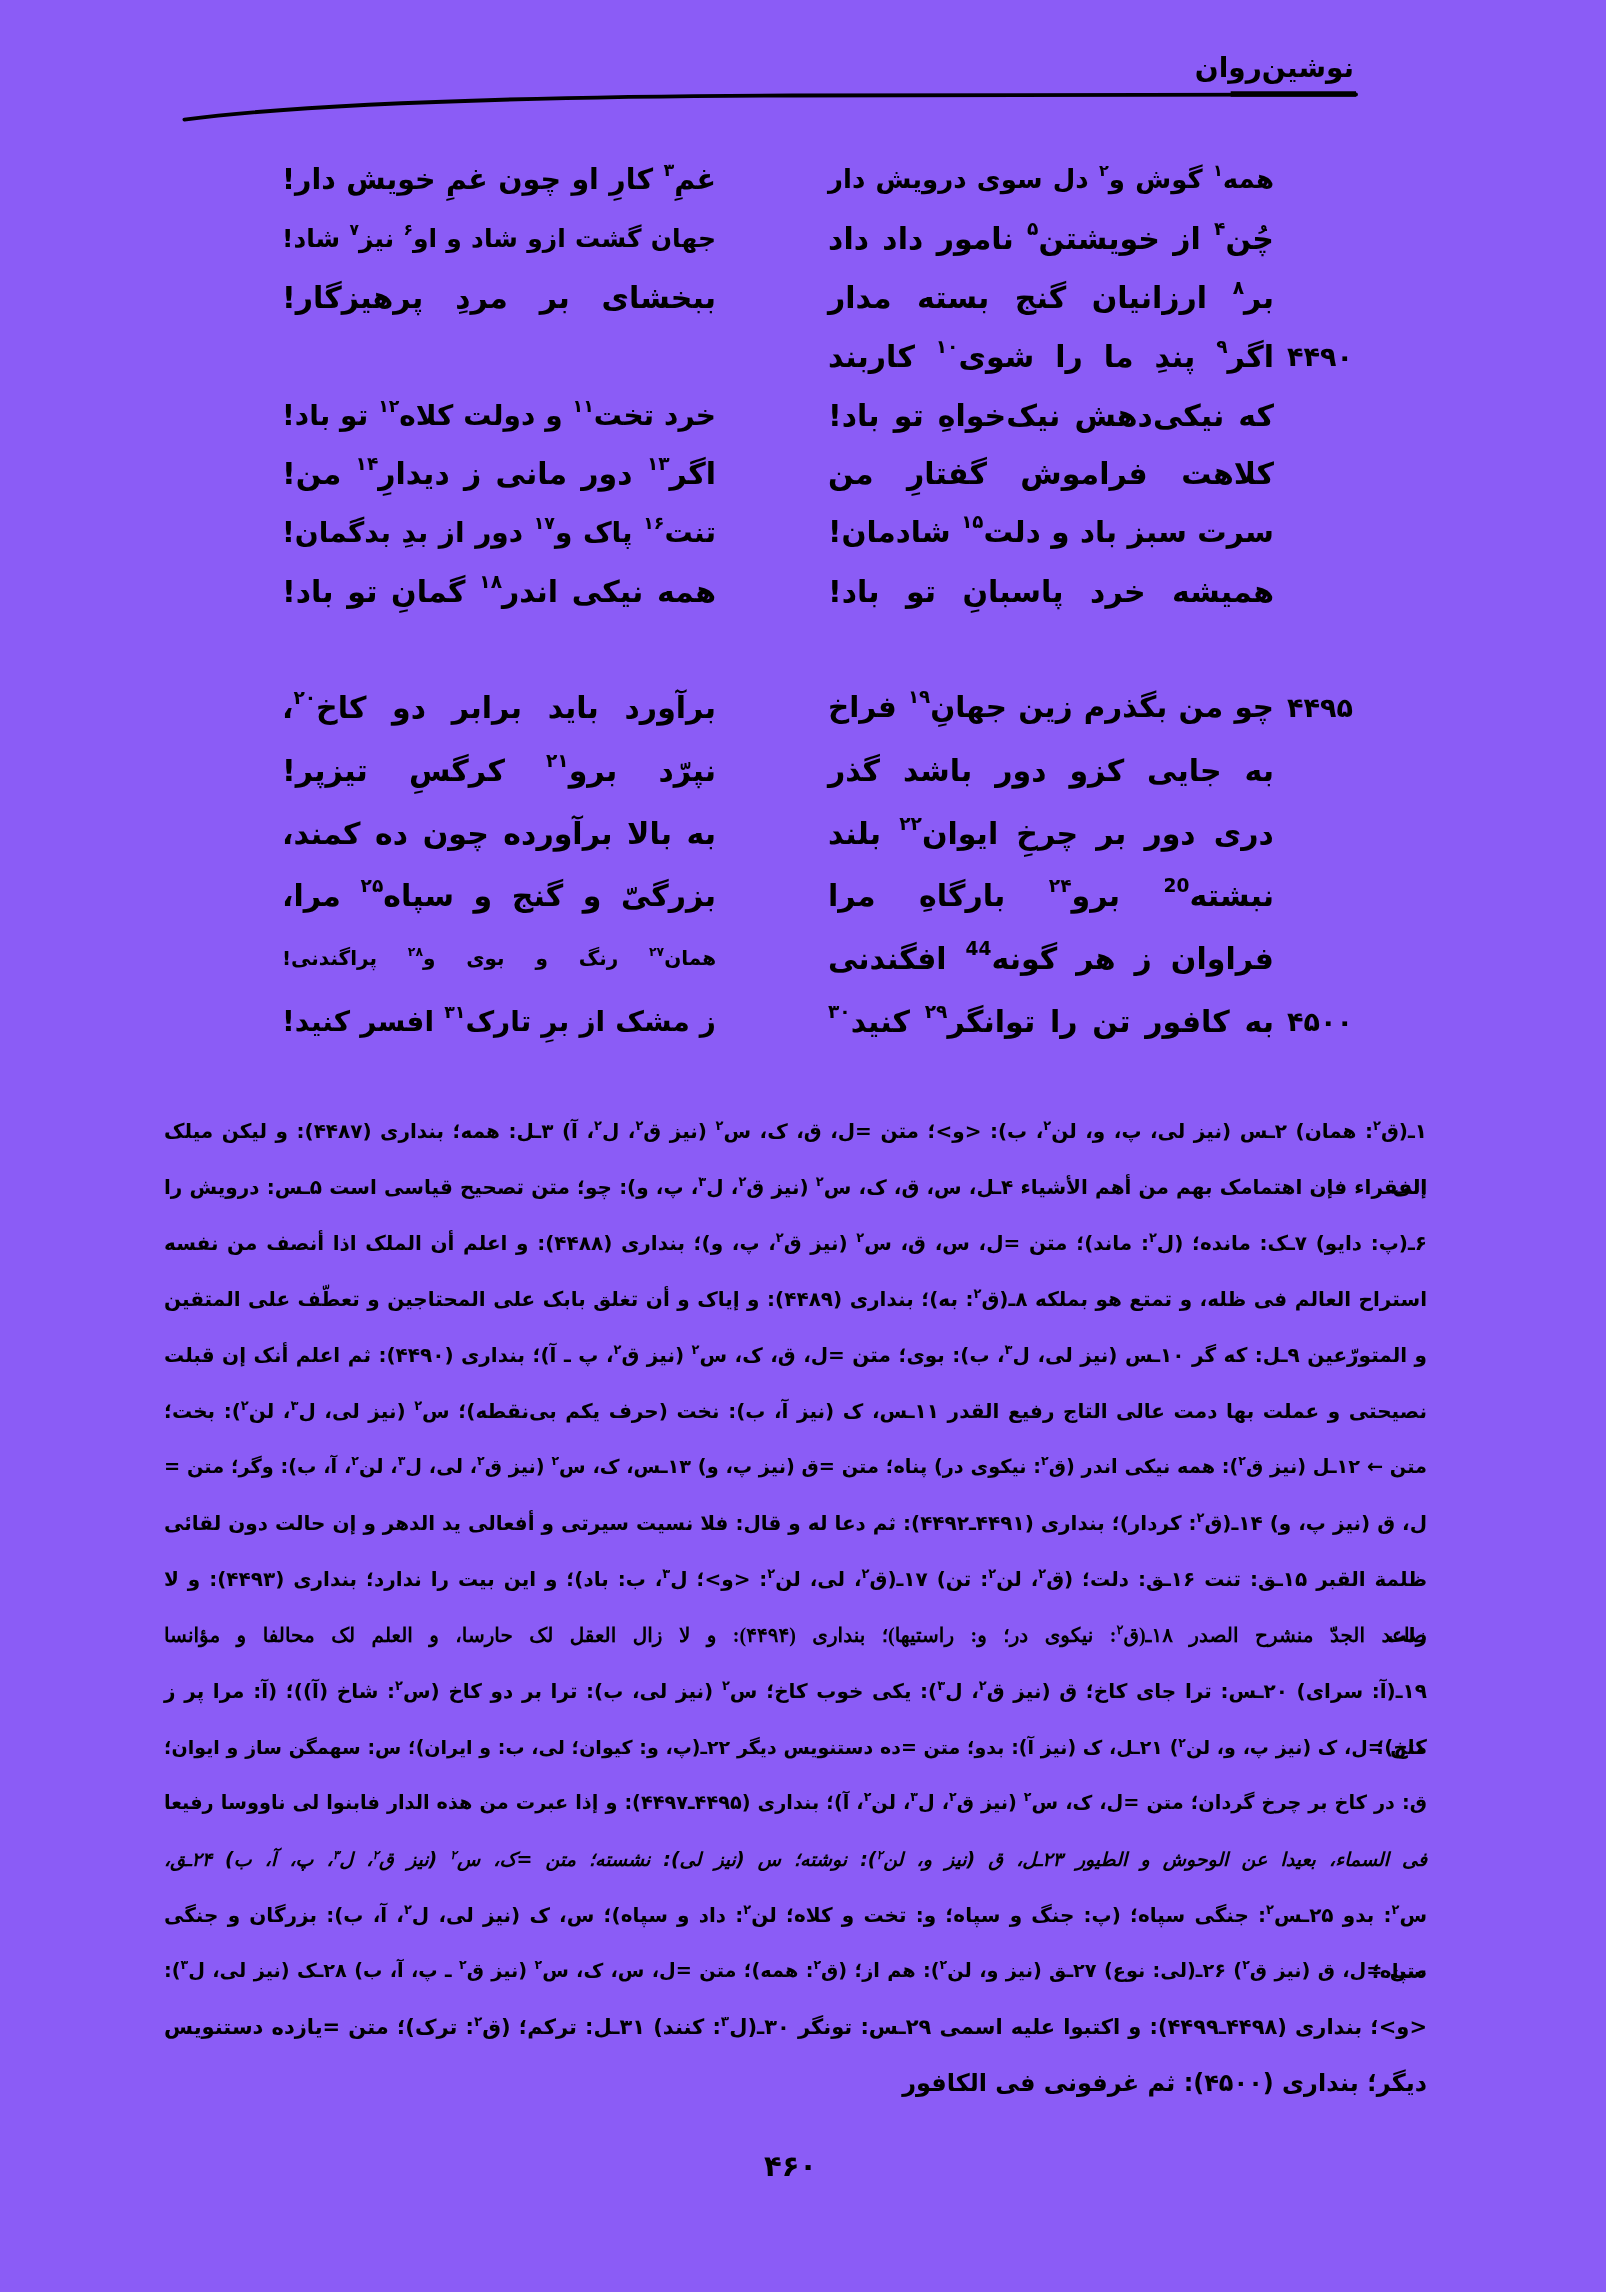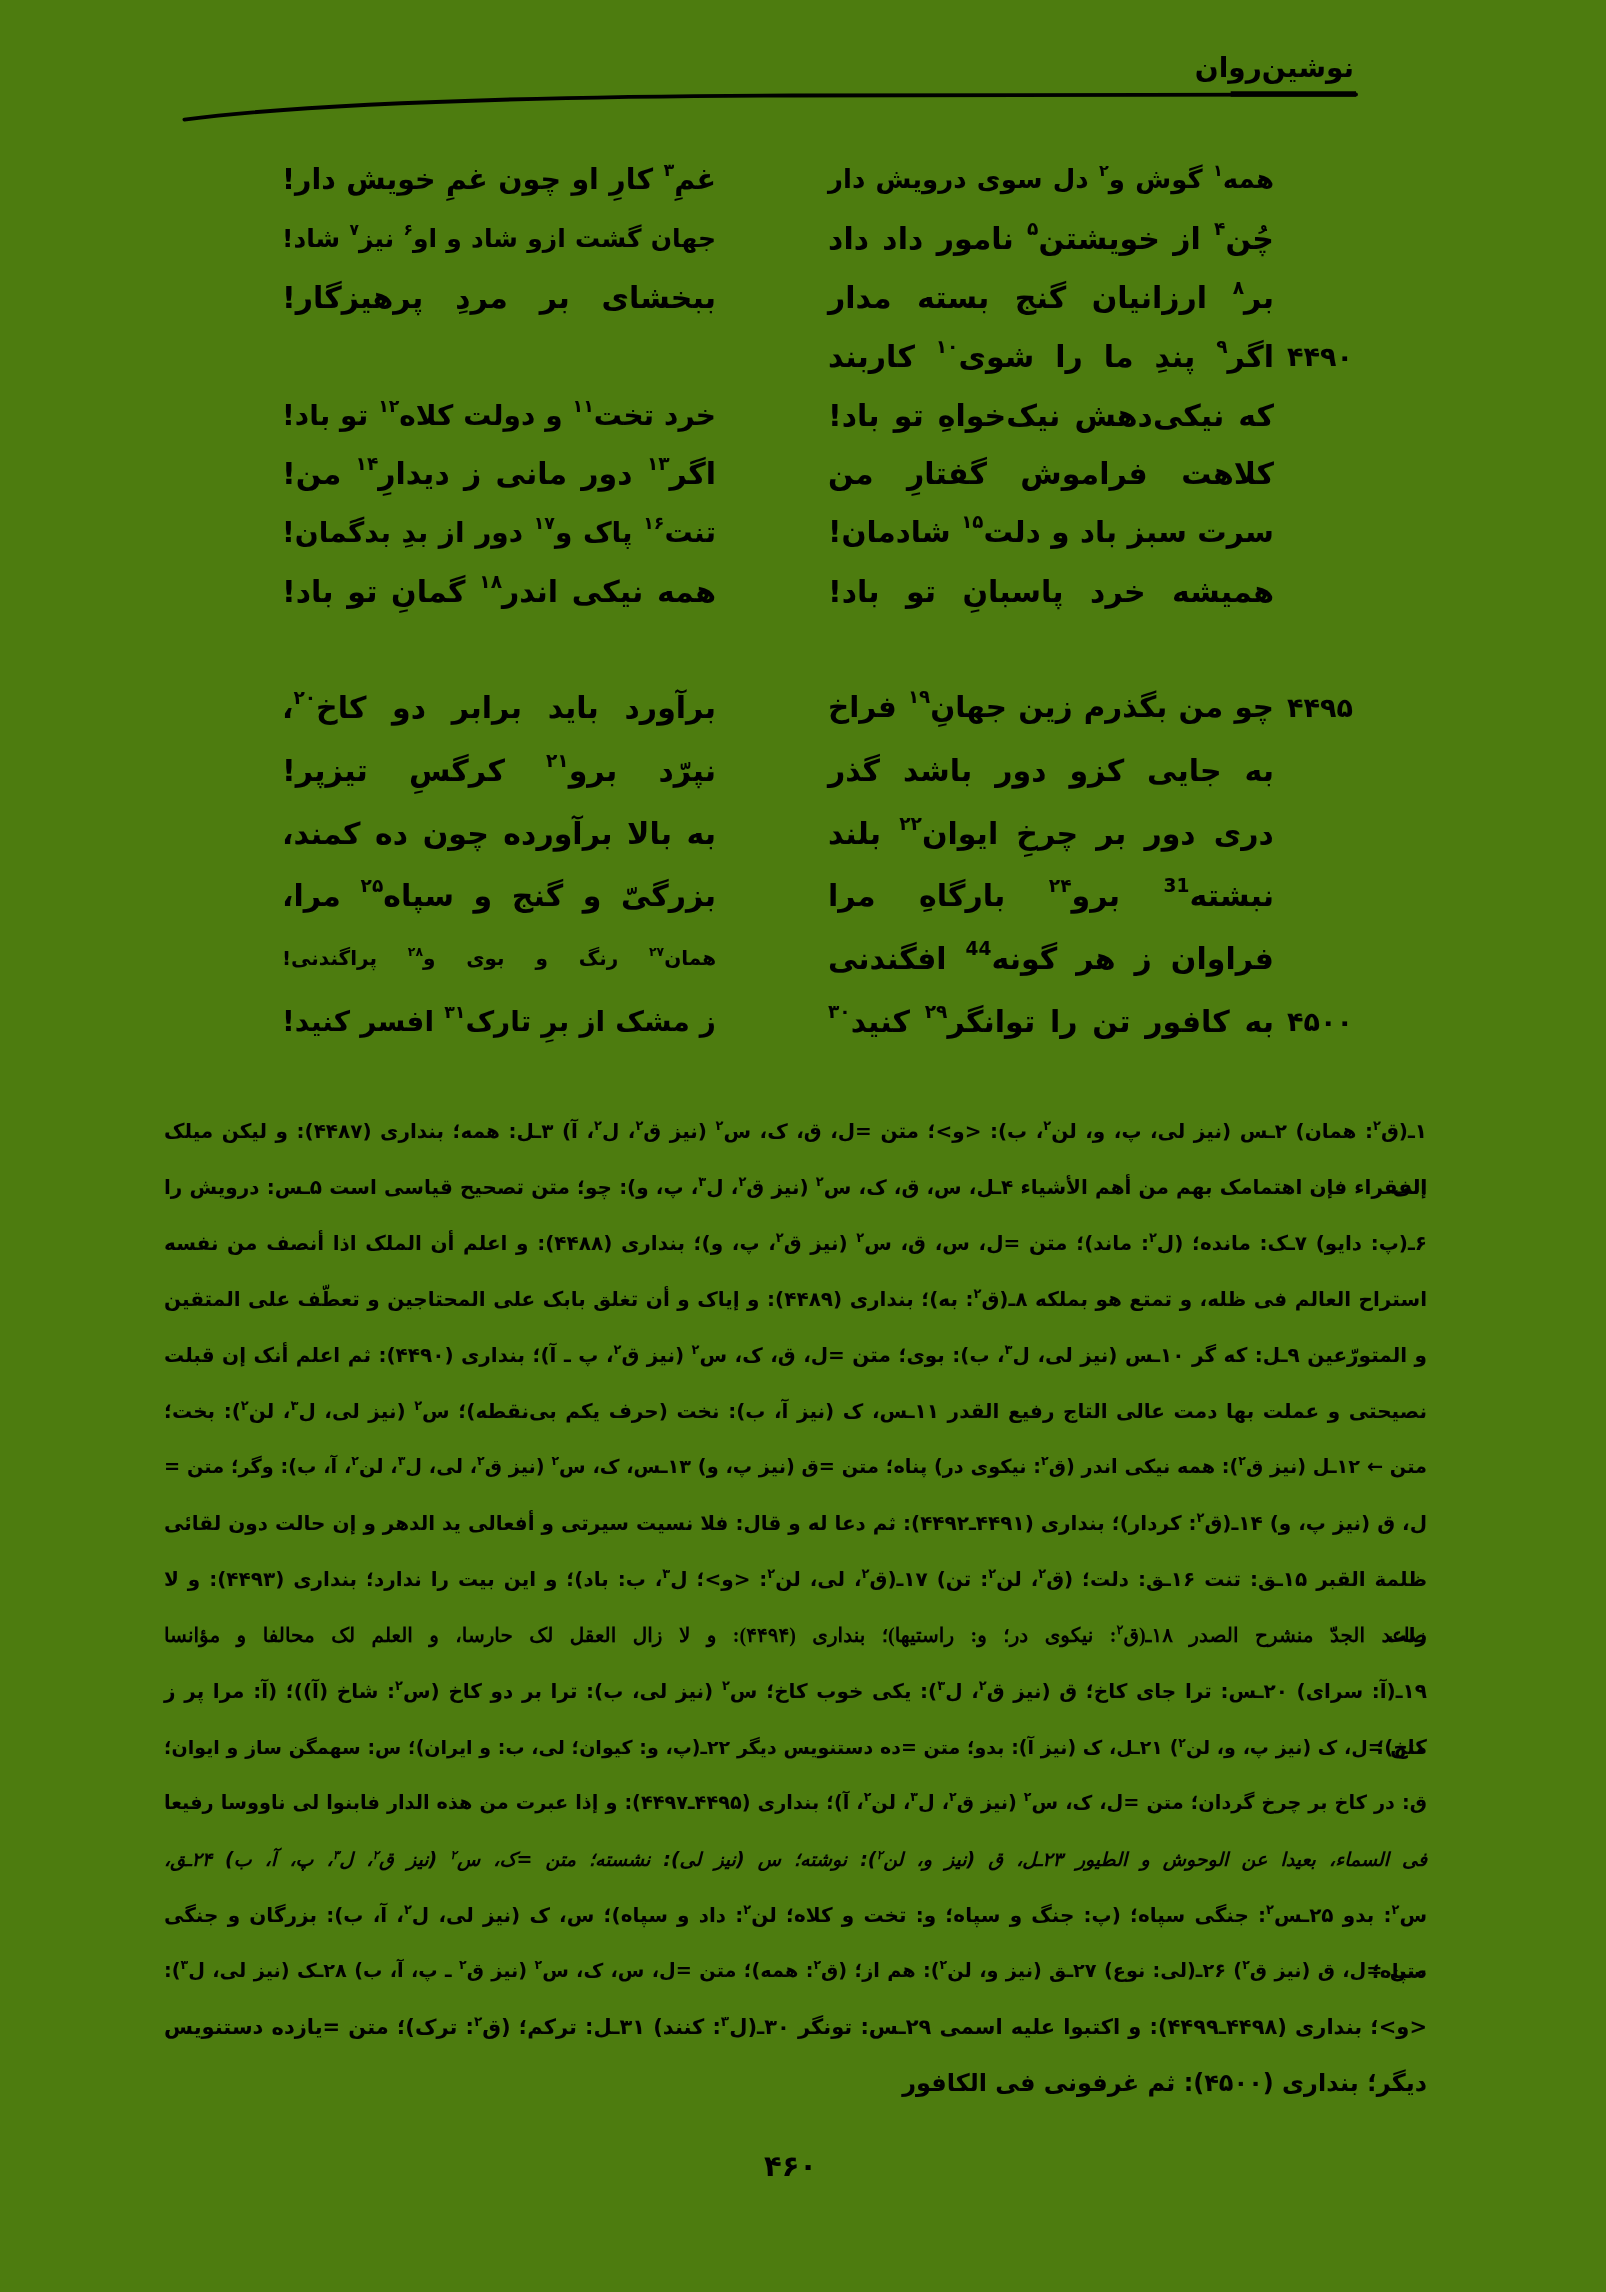--- a/index.html
+++ b/index.html
@@ -1,20 +1,20 @@
 <!DOCTYPE html>
 <html><head>
 <meta charset="utf-8">
 <style>
   html, body { margin: 0; padding: 0; background: #ffffff; }
   .page {
     position: relative;
     width: 1607px;
     height: 2292px;
-    background: #4d7c0f;
+    background: #8b5cf6;
     color: #000000;
     overflow: hidden;
     font-family: "DejaVu Sans", sans-serif;
   }
   .running-title {
     position: absolute;
     right: 253px;
     top: 48px;
     font-size: 28px;
     font-weight: bold;
@@ -145,21 +145,21 @@
     </div>
     <div class="row" style="top:63px;">
       <div class="hemi right fit">به جایی کزو دور باشد گذر</div>
       <div class="hemi left fit">نپرّد برو<sup>۲۱</sup> کرگسِ تیزپر!</div>
     </div>
     <div class="row" style="top:126px;">
       <div class="hemi right fit">دری دور بر چرخِ ایوان<sup>۲۲</sup> بلند</div>
       <div class="hemi left fit">به بالا برآورده چون ده کمند،</div>
     </div>
     <div class="row" style="top:188px;">
-      <div class="hemi right fit">نبشته<sup>31</sup> برو<sup>۲۴</sup> بارگاهِ مرا</div>
+      <div class="hemi right fit">نبشته<sup>20</sup> برو<sup>۲۴</sup> بارگاهِ مرا</div>
       <div class="hemi left fit">بزرگیّ و گنج و سپاه<sup>۲۵</sup> مرا،</div>
     </div>
     <div class="row" style="top:251px;">
       <div class="hemi right fit">فراوان ز هر گونه<sup>44</sup> افگندنی</div>
       <div class="hemi left fit" style="font-size: 20px;">همان<sup>۲۷</sup> رنگ و بوی و<sup>۲۸</sup> پراگندنی!</div>
     </div>
     <div class="row" style="top:314px;">
       <div class="vno">۴۵۰۰</div>
       <div class="hemi right fit">به کافور تن را توانگر<sup>۲۹</sup> کنید<sup>۳۰</sup></div>
       <div class="hemi left fit" style="font-size: 28px;">ز مشک از برِ تارک<sup>۳۱</sup> افسر کنید!</div>

